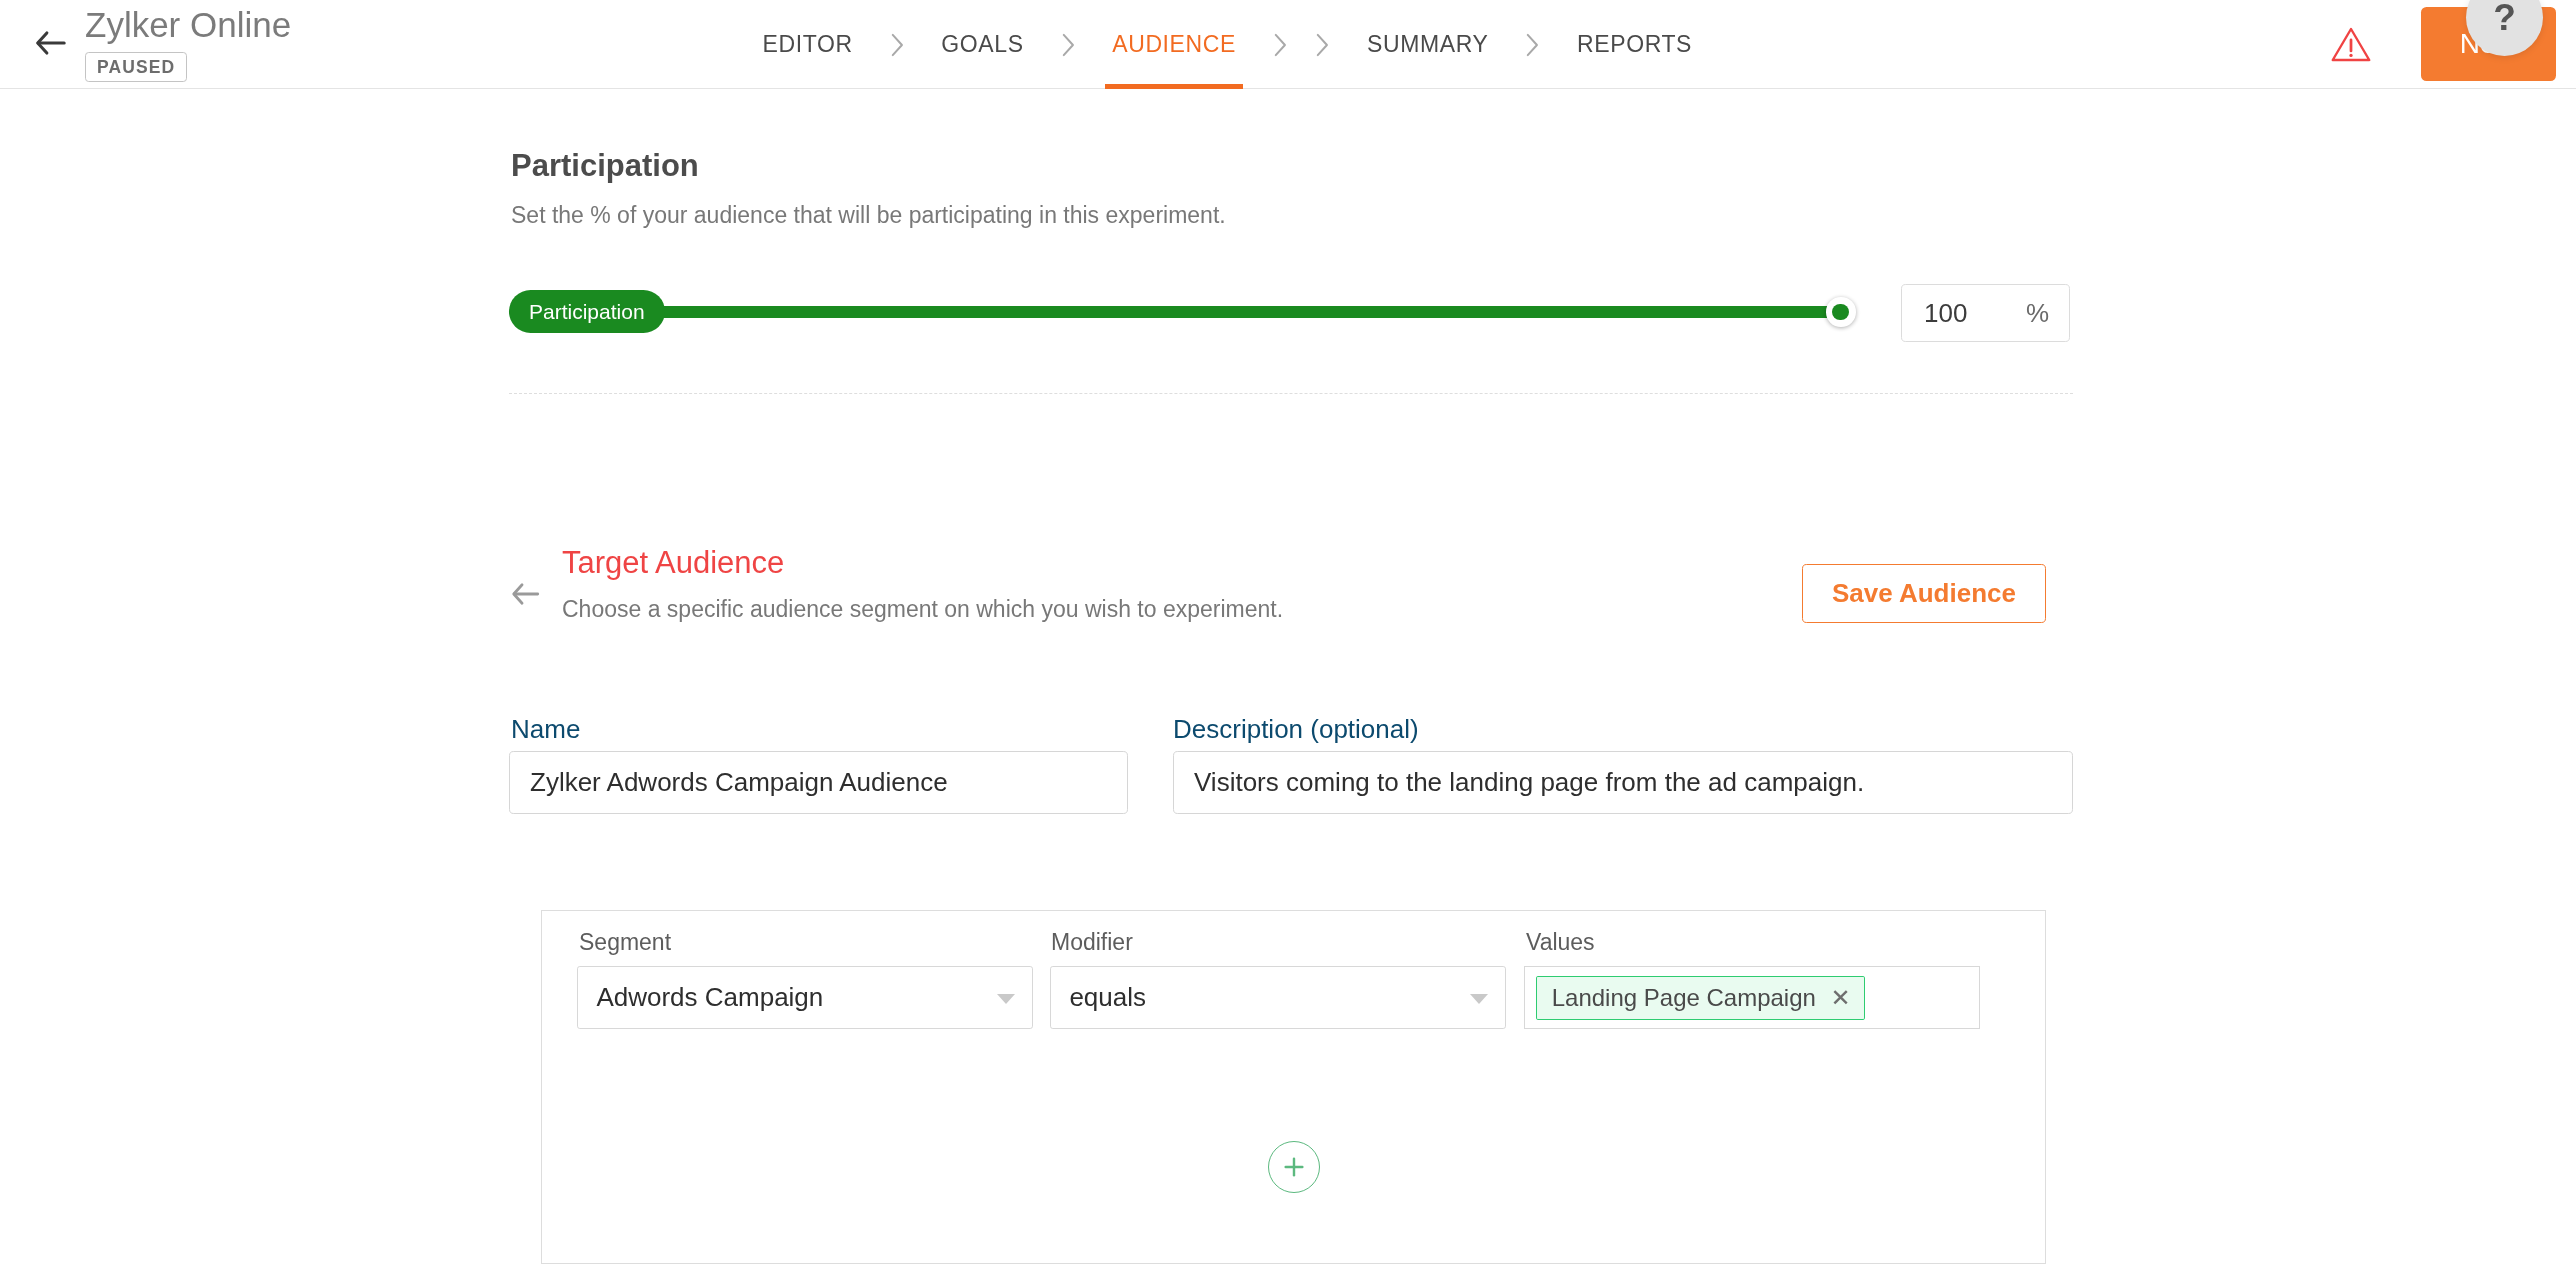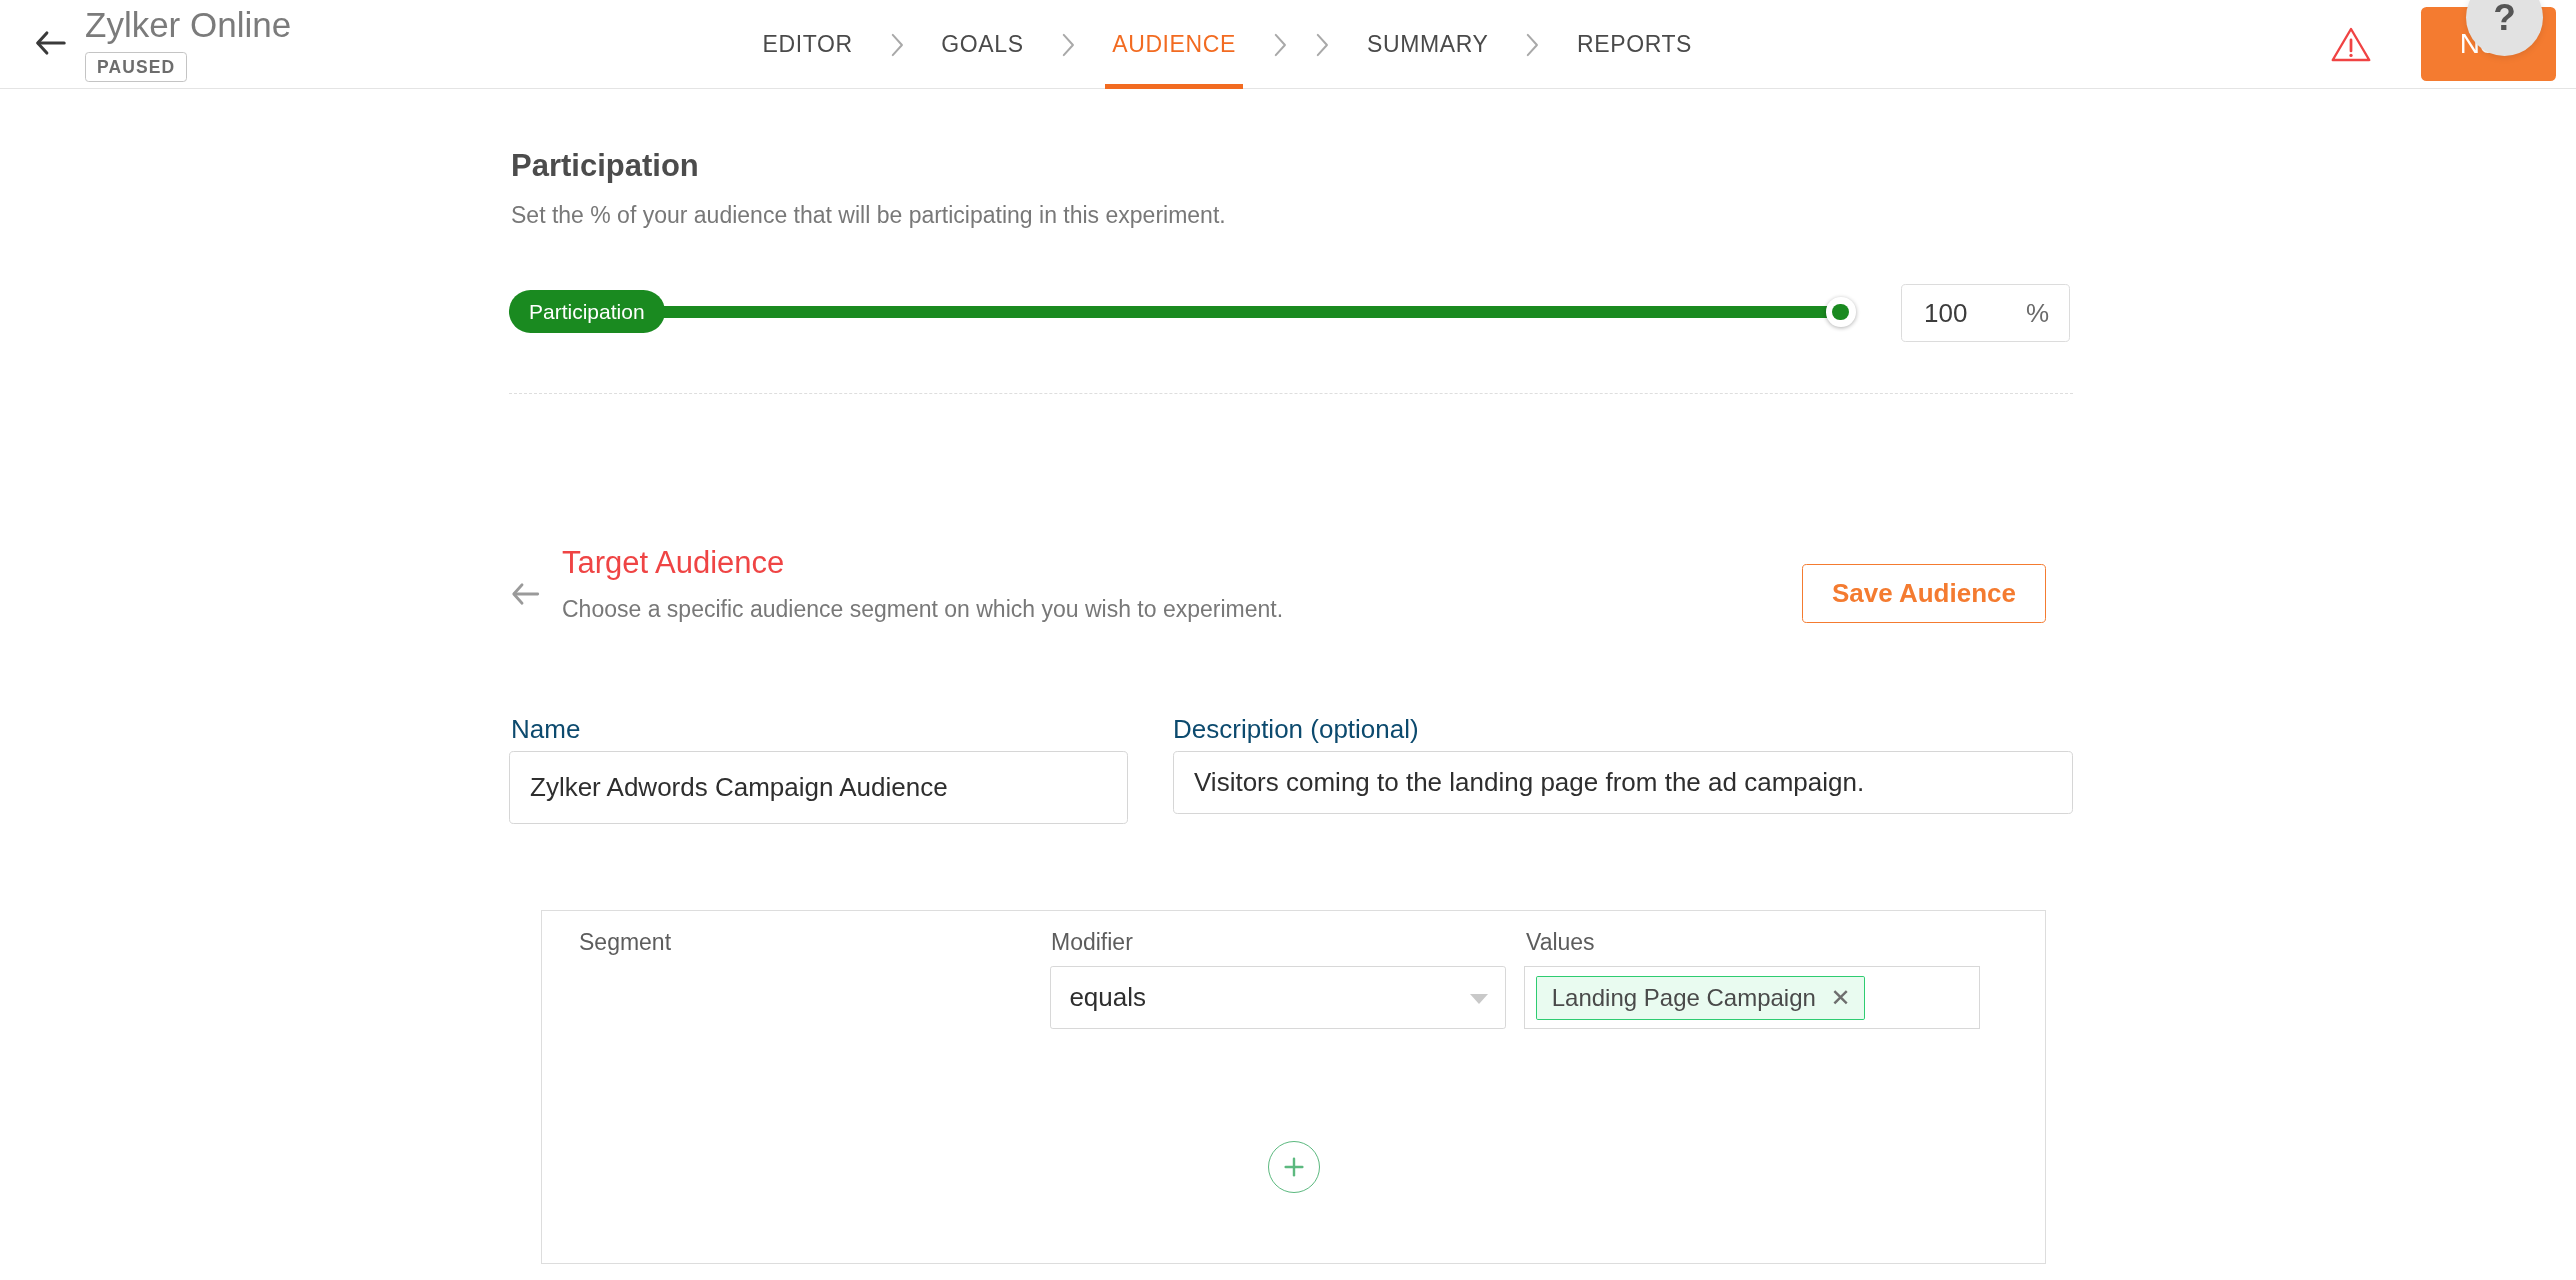--- a/index.html
+++ b/index.html
@@ -236,21 +236,21 @@
     border: 0.9px solid #d6d6d6;
     border-radius: 4.6px;
     background: #ffffff;
     font-size: 26px;
     color: #2e2e2e;
     font-family: "Liberation Sans", sans-serif;
     padding: 0 20px;
   }
 
   #name-label { left: 511px; top: 625px; }
-  #name-input { left: 509px; top: 662px; width: 619px; height: 73px; }
+  #name-input { left: 509px; top: 662px; width: 619px; height: 63px; }
   #desc-label { left: 1173px; top: 625px; }
   #desc-input { left: 1173px; top: 662px; width: 900px; height: 63px; }
 
   
   .group-panel {
     position: absolute;
     left: 541px; top: 821px;
     width: 1505px; height: 354px;
     border: 0.9px solid #dddddd;
     background: #ffffff;
@@ -440,20 +440,24 @@
 
   <div class="fld-label" id="name-label">Name</div>
   <input class="fld-input" id="name-input" type="text" value="Zylker Adwords Campaign Audience" style="">
 
   <div class="fld-label" id="desc-label">Description (optional)</div>
   <input class="fld-input" id="desc-input" type="text" value="Visitors coming to the landing page from the ad campaign." style="">
 
   <div class="group-panel">
 
     <div class="grp-label" id="seg-label">Segment</div>
+    <div class="grp-select" id="seg-select">
+      <span class="sel-text">Adwords Campaign</span>
+      <span class="caret"></span>
+    </div>
 
     <div class="grp-label" id="mod-label">Modifier</div>
     <div class="grp-select" id="mod-select">
       <span class="sel-text">equals</span>
       <span class="caret"></span>
     </div>
 
     <div class="grp-label" id="val-label">Values</div>
     <div id="val-box">
       <span class="tag">

